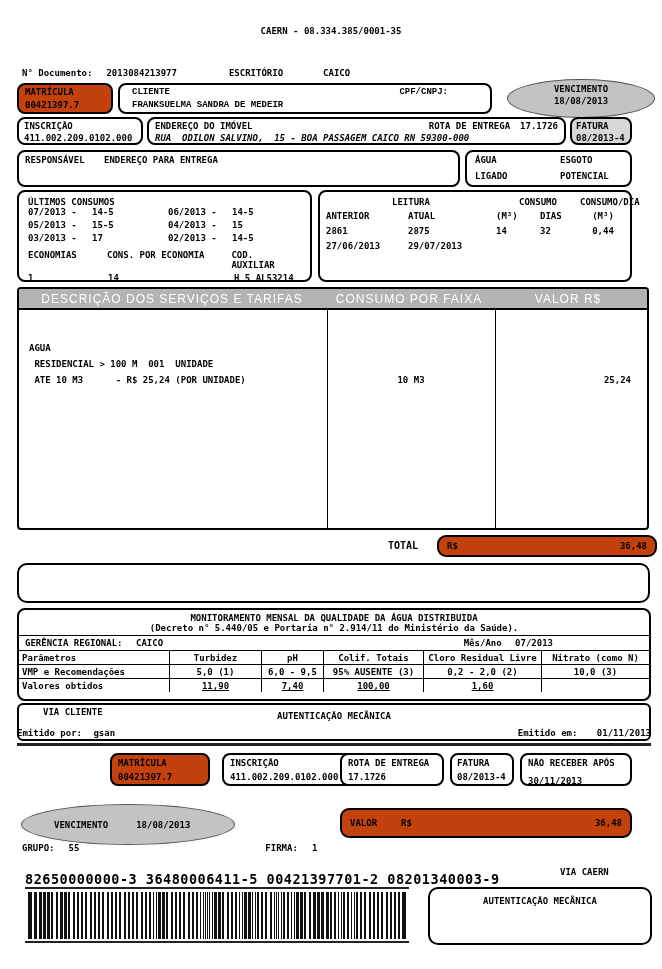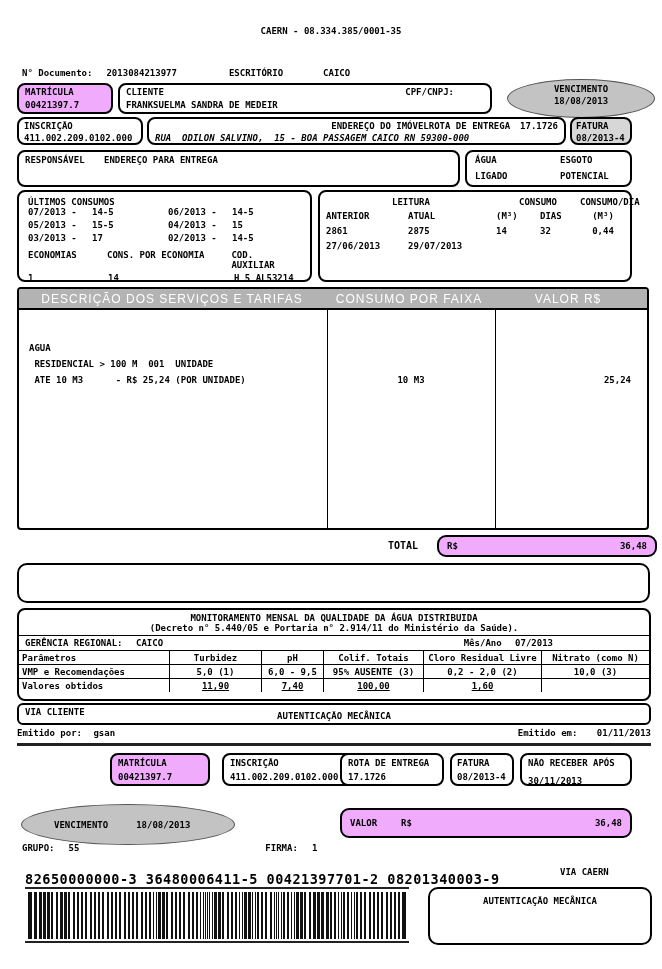--- a/index.html
+++ b/index.html
@@ -1,21 +1,21 @@
 <!DOCTYPE html>
 <html><head>
 <meta charset="utf-8">
 <style>
   html,body{margin:0;padding:0;background:#fff;}
   .page{position:relative;width:662px;height:969px;background:#ffffff;overflow:hidden;
         font-family:"DejaVu Sans Mono",monospace;font-size:9px;color:#000;font-weight:bold;}
   .mono{white-space:pre;}
   .abs{position:absolute;}
   .box{position:absolute;border:2px solid #000;border-radius:8px;background:#fff;box-sizing:border-box;}
-  .gray{background:#f0abfc;}
+  .gray{background:#c2410c;}
   .lgray{background:#d7d7d7;}
   .ellipse{position:absolute;border:1.5px solid #555;border-radius:50%;background:#c3c3c3;box-sizing:border-box;}
   .hdrbar{background:#b3b3b3;color:#fff;font-family:"Liberation Sans",sans-serif;
           font-size:12px;font-weight:normal;letter-spacing:1px;display:flex;align-items:center;}
   .cell-c{text-align:center;}
   .cell-r{text-align:right;}
   .qgrid{display:grid;grid-template-columns:150px 92px 62px 100px 118px 108px;}
   .qgrid > div{border-top:1px solid #000;padding:2px 3px 1px 3px;box-sizing:border-box;}
   .qgrid > div.vline{border-left:1px solid #000;}
   .svc-row{display:grid;grid-template-columns:308px 168px 150px;line-height:16px;}
@@ -35,38 +35,38 @@
     <span class="mono">N° Documento:</span>
     <span class="mono" style="margin-left:14px;">2013084213977</span>
     <span class="mono" style="margin-left:52px;">ESCRITÓRIO</span>
     <span class="mono" style="margin-left:40px;">CAICO</span>
   </div>
 
   <div class="box gray" style="top:83px;left:17px;width:96px;height:31px;padding:2px 6px;">
     <div>MATRÍCULA</div>
     <div style="margin-top:3px;">00421397.7</div>
   </div>
-  <div class="box" style="top:83px;left:118px;width:374px;height:31px;padding:2px 6px;">
+  <div class="box" style="top:83px;left:118px;width:374px;height:31px;padding:2px 12px;font-family:Liberation Mono, monospace;">
     <div style="display:flex;justify-content:space-between;">
       <span>CLIENTE</span>
       <span style="margin-right:30px;">CPF/CNPJ:</span>
     </div>
     <div style="margin-top:3px;">FRANKSUELMA SANDRA DE MEDEIR</div>
   </div>
   <div class="ellipse" style="top:79px;left:507px;width:148px;height:39px;text-align:center;padding-top:4px;">
     <div>VENCIMENTO</div>
     <div style="margin-top:2px;">18/08/2013</div>
   </div>
 
   <div class="box" style="top:117px;left:17px;width:126px;height:28px;padding:2px 5px;">
     <div>INSCRIÇÃO</div>
     <div style="margin-top:2px;">411.002.209.0102.000</div>
   </div>
   <div class="box" style="top:117px;left:147px;width:419px;height:28px;padding:2px 6px;">
-    <div style="display:flex;justify-content:flex-end;">
+    <div style="display:flex;justify-content:space-between;">
       <span>ENDEREÇO DO IMÓVEL</span>
       <span style="display:flex;">
         <span>ROTA DE ENTREGA</span>
         <span style="margin-left:10px;">17.1726</span>
       </span>
     </div>
     <div class="mono" style="margin-top:2px;font-style:italic;">RUA  ODILON SALVINO,  15 - BOA PASSAGEM CAICO RN 59300-000</div>
   </div>
   <div class="box lgray" style="top:117px;left:570px;width:62px;height:28px;padding:2px 4px;">
     <div>FATURA</div>
@@ -211,21 +211,21 @@
 
       <div>Valores obtidos</div>
       <div class="vline cell-c" style="text-decoration:underline;">11,90</div>
       <div class="vline cell-c" style="text-decoration:underline;">7,40</div>
       <div class="vline cell-c" style="text-decoration:underline;">100,00</div>
       <div class="vline cell-c" style="text-decoration:underline;">1,60</div>
       <div class="vline"></div>
     </div>
   </div>
 
-  <div class="box" style="top:703px;left:17px;width:634px;height:22px;padding:2px 6px;border-radius:6px;">
+  <div class="box" style="top:703px;left:17px;width:634px;height:38px;padding:2px 24px;border-radius:6px;">
     <span>VIA CLIENTE</span>
     <span style="position:absolute;left:0;right:0;top:6px;text-align:center;">AUTENTICAÇÃO MECÂNICA</span>
   </div>
 
   <div class="abs" style="top:728px;left:17px;width:634px;display:flex;justify-content:space-between;border-bottom:3px solid #222;padding-bottom:5px;">
     <span>
       <span>Emitido por:</span>
       <span style="margin-left:6px;">gsan</span>
     </span>
     <span>

